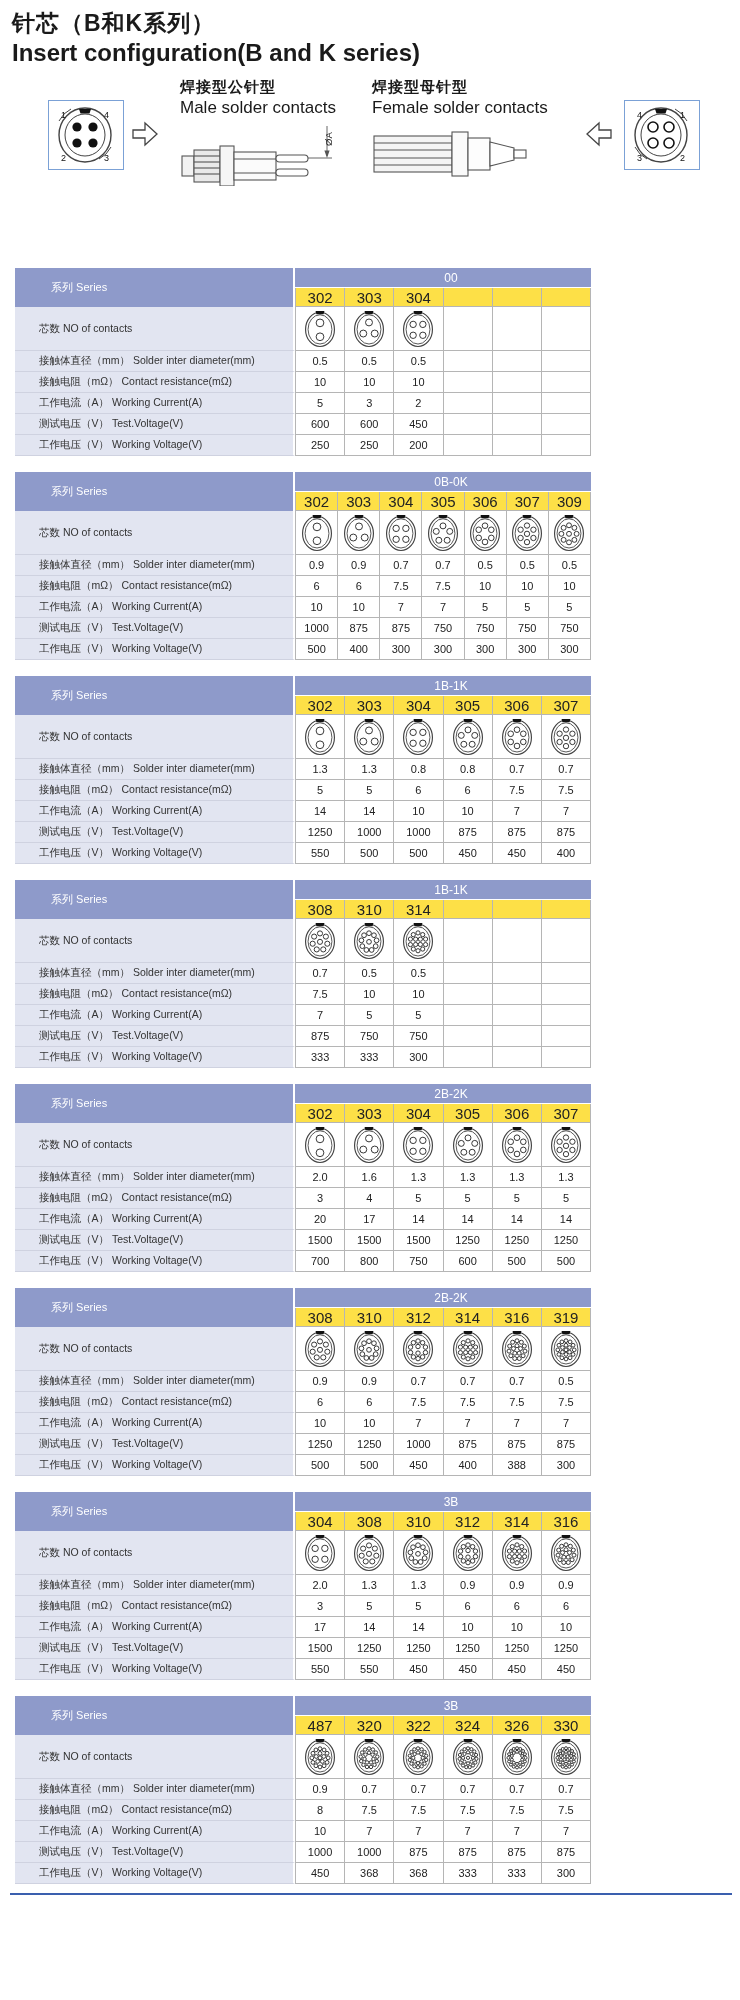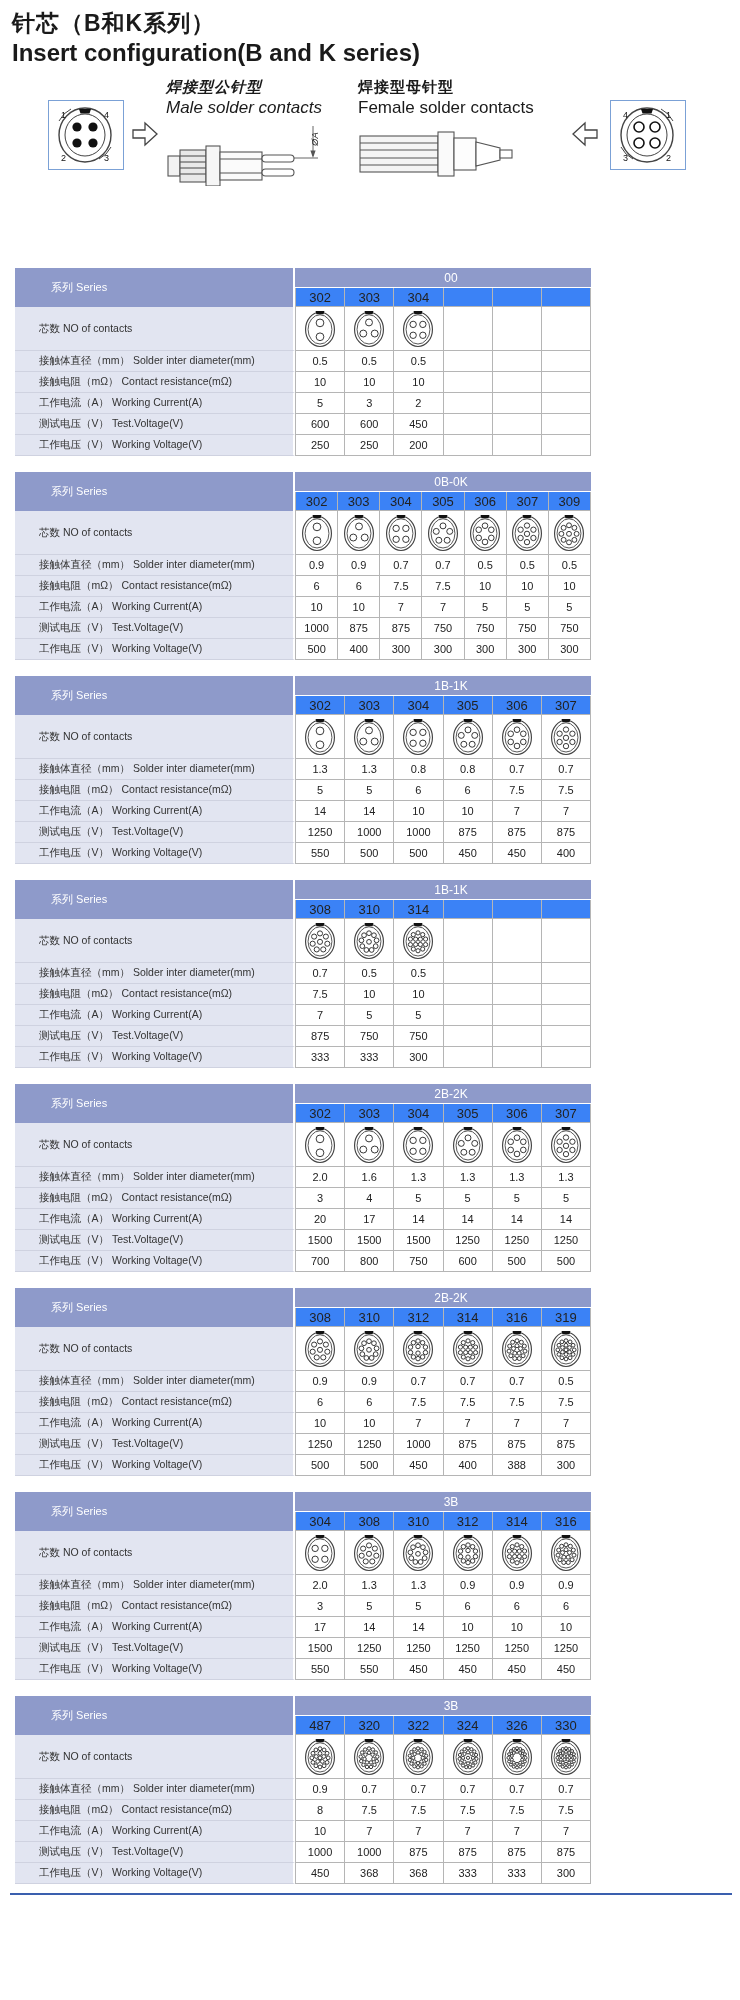--- a/index.html
+++ b/index.html
@@ -15,40 +15,40 @@
   .subtitle{font-size:17px;font-weight:600;margin:16px 0 0 12px;}
   
   .diagrams{display:flex;align-items:flex-start;margin:10px 8px 0 8px;height:122px;}
   .face-box{width:74px;height:68px;border:1px solid #7ba1d6;background:#fff;margin-top:22px;flex:none;}
   .face-box.left{margin-left:40px;}
   .face-box.right{margin-left:12px;margin-right:6px;}
   .blk-arrow{flex:none;margin-top:42px;}
   .blk-arrow.a1{margin-left:8px;margin-right:6px;}
   .blk-arrow.a2{margin-left:26px;}
   .solder-block{flex:none;}
-  .solder-block.male{width:176px;margin-left:2px;font-style:italic;}
+  .solder-block.male{width:176px;margin-left:16px;}
   .solder-block.female{width:188px;margin-left:16px;}
   .solder-zh{font-size:15px;font-weight:600;letter-spacing:1px;}
   .solder-en{font-size:17px;margin-top:1px;}
   .solder-draw{margin-top:4px;}
   
   .tables{position:absolute;left:15px;top:268px;width:576px;}
   .tbl{margin-bottom:16px;}
   .t-head{display:flex;height:39px;}
   .series-cell{
     width:280px;flex:none;background:var(--band);color:#fff;font-size:11px;
     display:flex;align-items:center;padding-left:36px;box-sizing:border-box;
     border-right:2px solid #fff;
   }
   .head-right{flex:1;display:flex;flex-direction:column;}
   .band{height:20px;background:var(--band);color:#fff;font-size:12px;
     display:flex;align-items:center;justify-content:center;border-bottom:1px solid #fff;box-sizing:border-box;padding-left:16px;}
   .nums{height:19px;display:flex;border-bottom:1px solid #b5b5b5;box-sizing:border-box;border-left:1px solid #b5b5b5;}
   .nums .nc{flex:1;display:flex;align-items:center;justify-content:center;
-    font-size:13px;color:#222;border-right:1px solid #b5b5b5;box-sizing:border-box;background:#3b82f6;}
+    font-size:15px;color:#222;border-right:1px solid #b5b5b5;box-sizing:border-box;background:#fde047;}
   .t-row{display:flex;}
   .t-row .lc{
     width:280px;flex:none;background:#e2e5f1;font-size:10.5px;color:#333;
     display:flex;align-items:center;padding-left:24px;box-sizing:border-box;
     border-right:2px solid #fff;border-bottom:1px solid #cfd2e0;
   }
   .t-row .cells{flex:1;display:flex;border-left:1px solid #b5b5b5;box-sizing:border-box;}
   .t-row .c{flex:1;display:flex;align-items:center;justify-content:center;
     font-size:11px;color:#222;background:#fff;
     border-right:1px solid #b5b5b5;border-bottom:1px solid #b5b5b5;box-sizing:border-box;}

